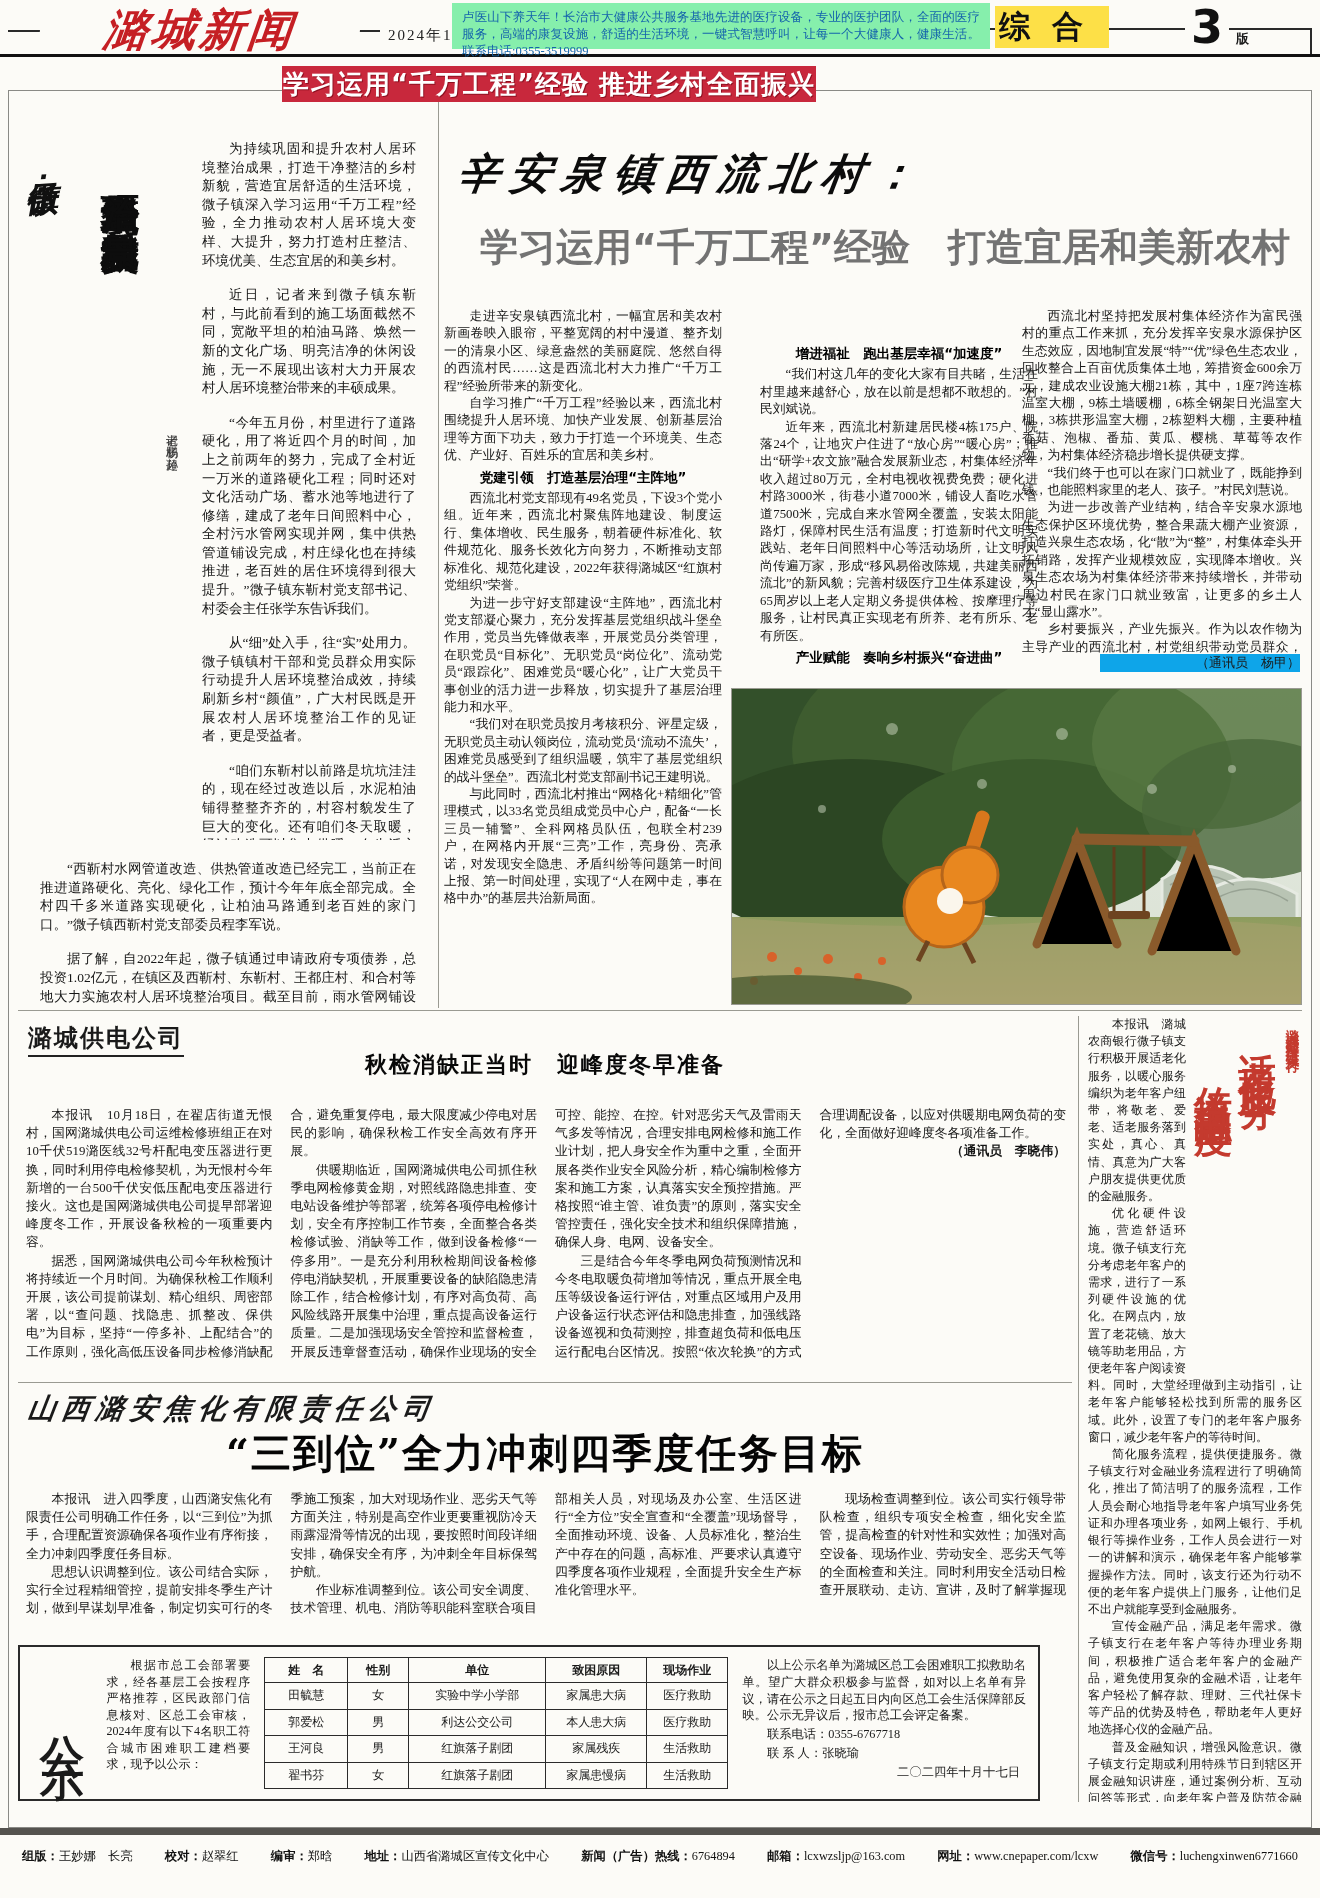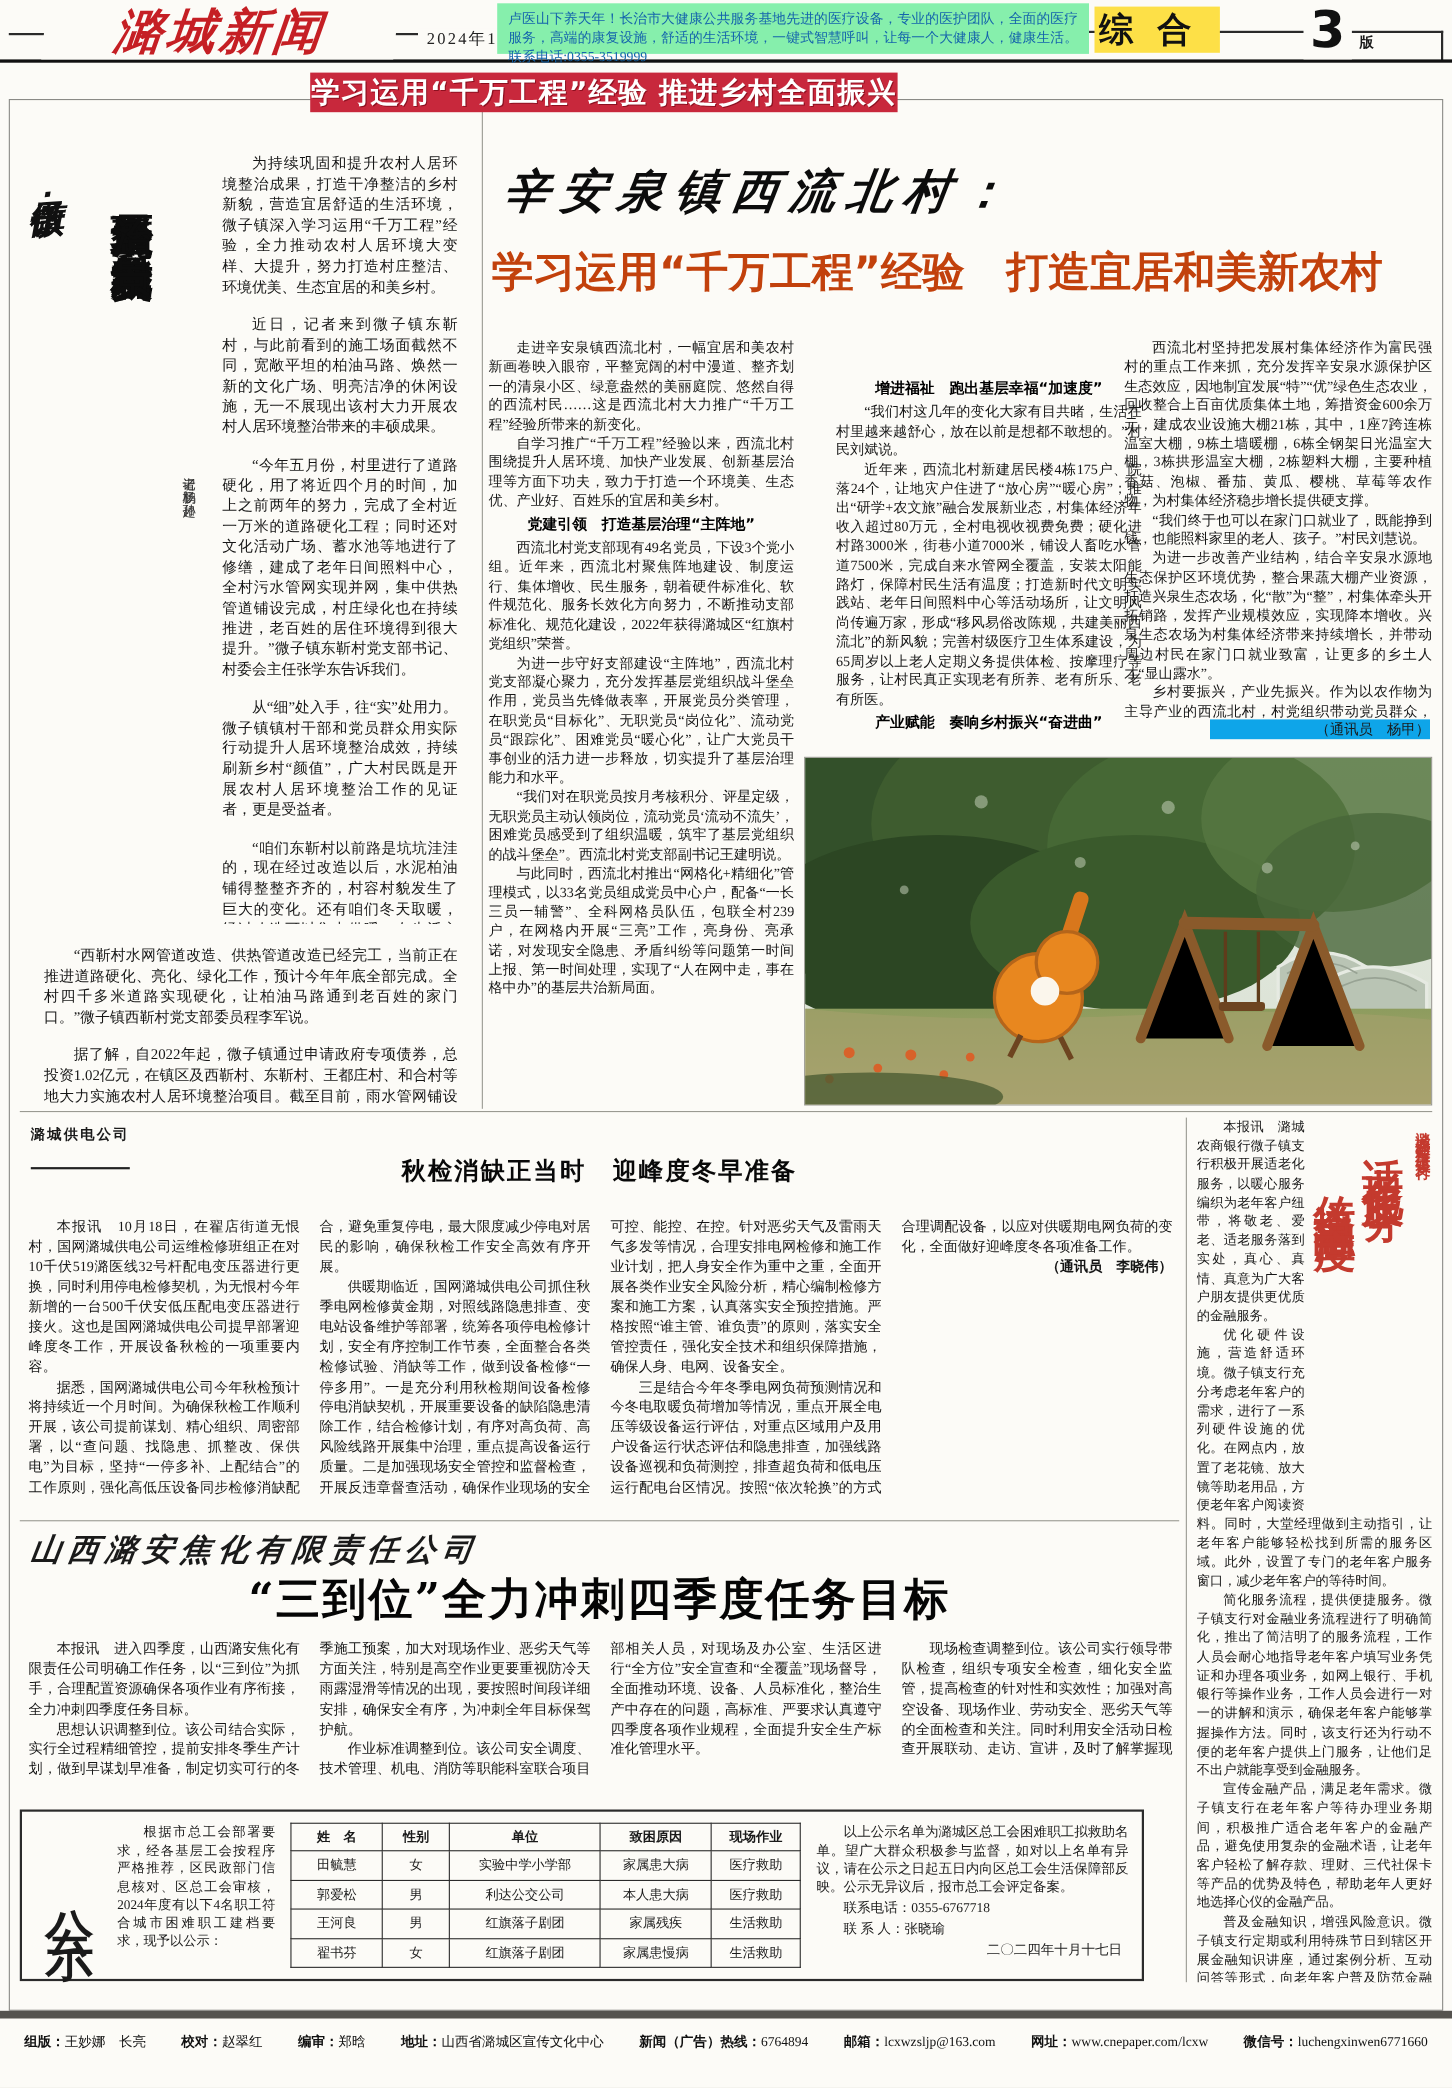--- a/index.html
+++ b/index.html
@@ -33,37 +33,37 @@
              color:#111;font-family:"DejaVu Serif",serif;transform:rotate(-4deg);}
   #wz-headline{left:88px;top:165px;height:668px;width:64px;font-size:38px;line-height:64px;font-weight:800;
                font-family:"DejaVu Sans",sans-serif;color:#0d0d0d;}
   #wz-byline{left:163px;top:425px;height:150px;font-size:12px;color:#333;}
   #wz-col{left:186px;top:124px;width:246px;height:716px;overflow:hidden;}
   #wz-bottom{left:24px;top:844px;width:408px;height:160px;overflow:hidden;}
   .bodytext p{margin:16px;text-indent:2em;text-align:justify;font-size:13.5px;line-height:18.6px;color:#161616;}
   
   #xlb-kicker{left:458px;top:146px;width:840px;font-size:42px;font-weight:bold;font-style:italic;
               font-family:"DejaVu Serif",serif;letter-spacing:10px;color:#0c0c0c;transform:skewX(-8deg);}
-  #xlb-headline{left:422px;top:222px;width:860px;text-align:center;font-size:38px;font-weight:800;
-                font-family:"DejaVu Sans",sans-serif;color:#c2410c;letter-spacing:0px;}
+  #xlb-headline{left:455px;top:222px;width:860px;text-align:center;font-size:38px;font-weight:800;
+                font-family:"DejaVu Sans",sans-serif;color:#737373;letter-spacing:0px;}
   .ncol{overflow:hidden;}
   #xlb-c1{left:444px;top:308px;width:278px;height:698px;}
   #xlb-c2{left:760px;top:308px;width:278px;height:374px;margin-top:33px;}
   #xlb-c3{left:1022px;top:308px;width:280px;height:346px;}
   .ncol p{margin:0;text-indent:2em;text-align:justify;font-size:12.8px;line-height:17.4px;color:#161616;}
   .ncol p.t-sub{font-weight:bold;text-indent:0;text-align:center;font-family:"DejaVu Sans",sans-serif;
                 font-size:13.5px;margin:4px 0;color:#000;}
   #xlb-attr{left:1100px;top:654px;width:200px;text-align:right;font-size:13px;font-weight:normal;background:#0ea5e9;}
   
   #photo{left:731px;top:688px;width:571px;height:317px;border:1px solid #9a9a92;box-sizing:border-box;}
   
   .vline{background:#9a9a92;width:1px;}
   
-  #qj-kicker{left:28px;top:1022px;font-size:13px;font-weight:bold;font-family:"DejaVu Sans",sans-serif;
-             border-bottom:2px solid #222;padding-bottom:21px;letter-spacing:2px;}
+  #qj-kicker{left:28px;top:1022px;font-size:24px;font-weight:bold;font-family:"DejaVu Sans",sans-serif;
+             border-bottom:2px solid #222;padding-bottom:1px;letter-spacing:2px;}
   #qj-headline{left:18px;top:1050px;width:1054px;text-align:center;font-size:22px;font-weight:800;
                font-family:"DejaVu Sans",sans-serif;letter-spacing:2px;color:#080808;}
   #qj-body{left:26px;top:1106px;width:1040px;height:268px;column-count:4;column-gap:18px;column-fill:auto;overflow:hidden;}
   #qj-body p, #sdw-body p{margin:0;text-indent:2em;text-align:justify;font-size:12.8px;line-height:18.2px;color:#161616;}
   #qj-body p.t-attr, #sdw-body p.t-attr{text-indent:0;text-align:right;font-weight:bold;}
   
   #sdw-kicker{left:28px;top:1390px;font-size:28px;font-weight:bold;font-style:italic;
               font-family:"DejaVu Serif",serif;letter-spacing:6px;transform:skewX(-8deg);}
   #sdw-headline{left:18px;top:1426px;width:1054px;text-align:center;font-size:40px;font-weight:bold;
                 font-family:"DejaVu Serif",serif;letter-spacing:2px;color:#050505;}

